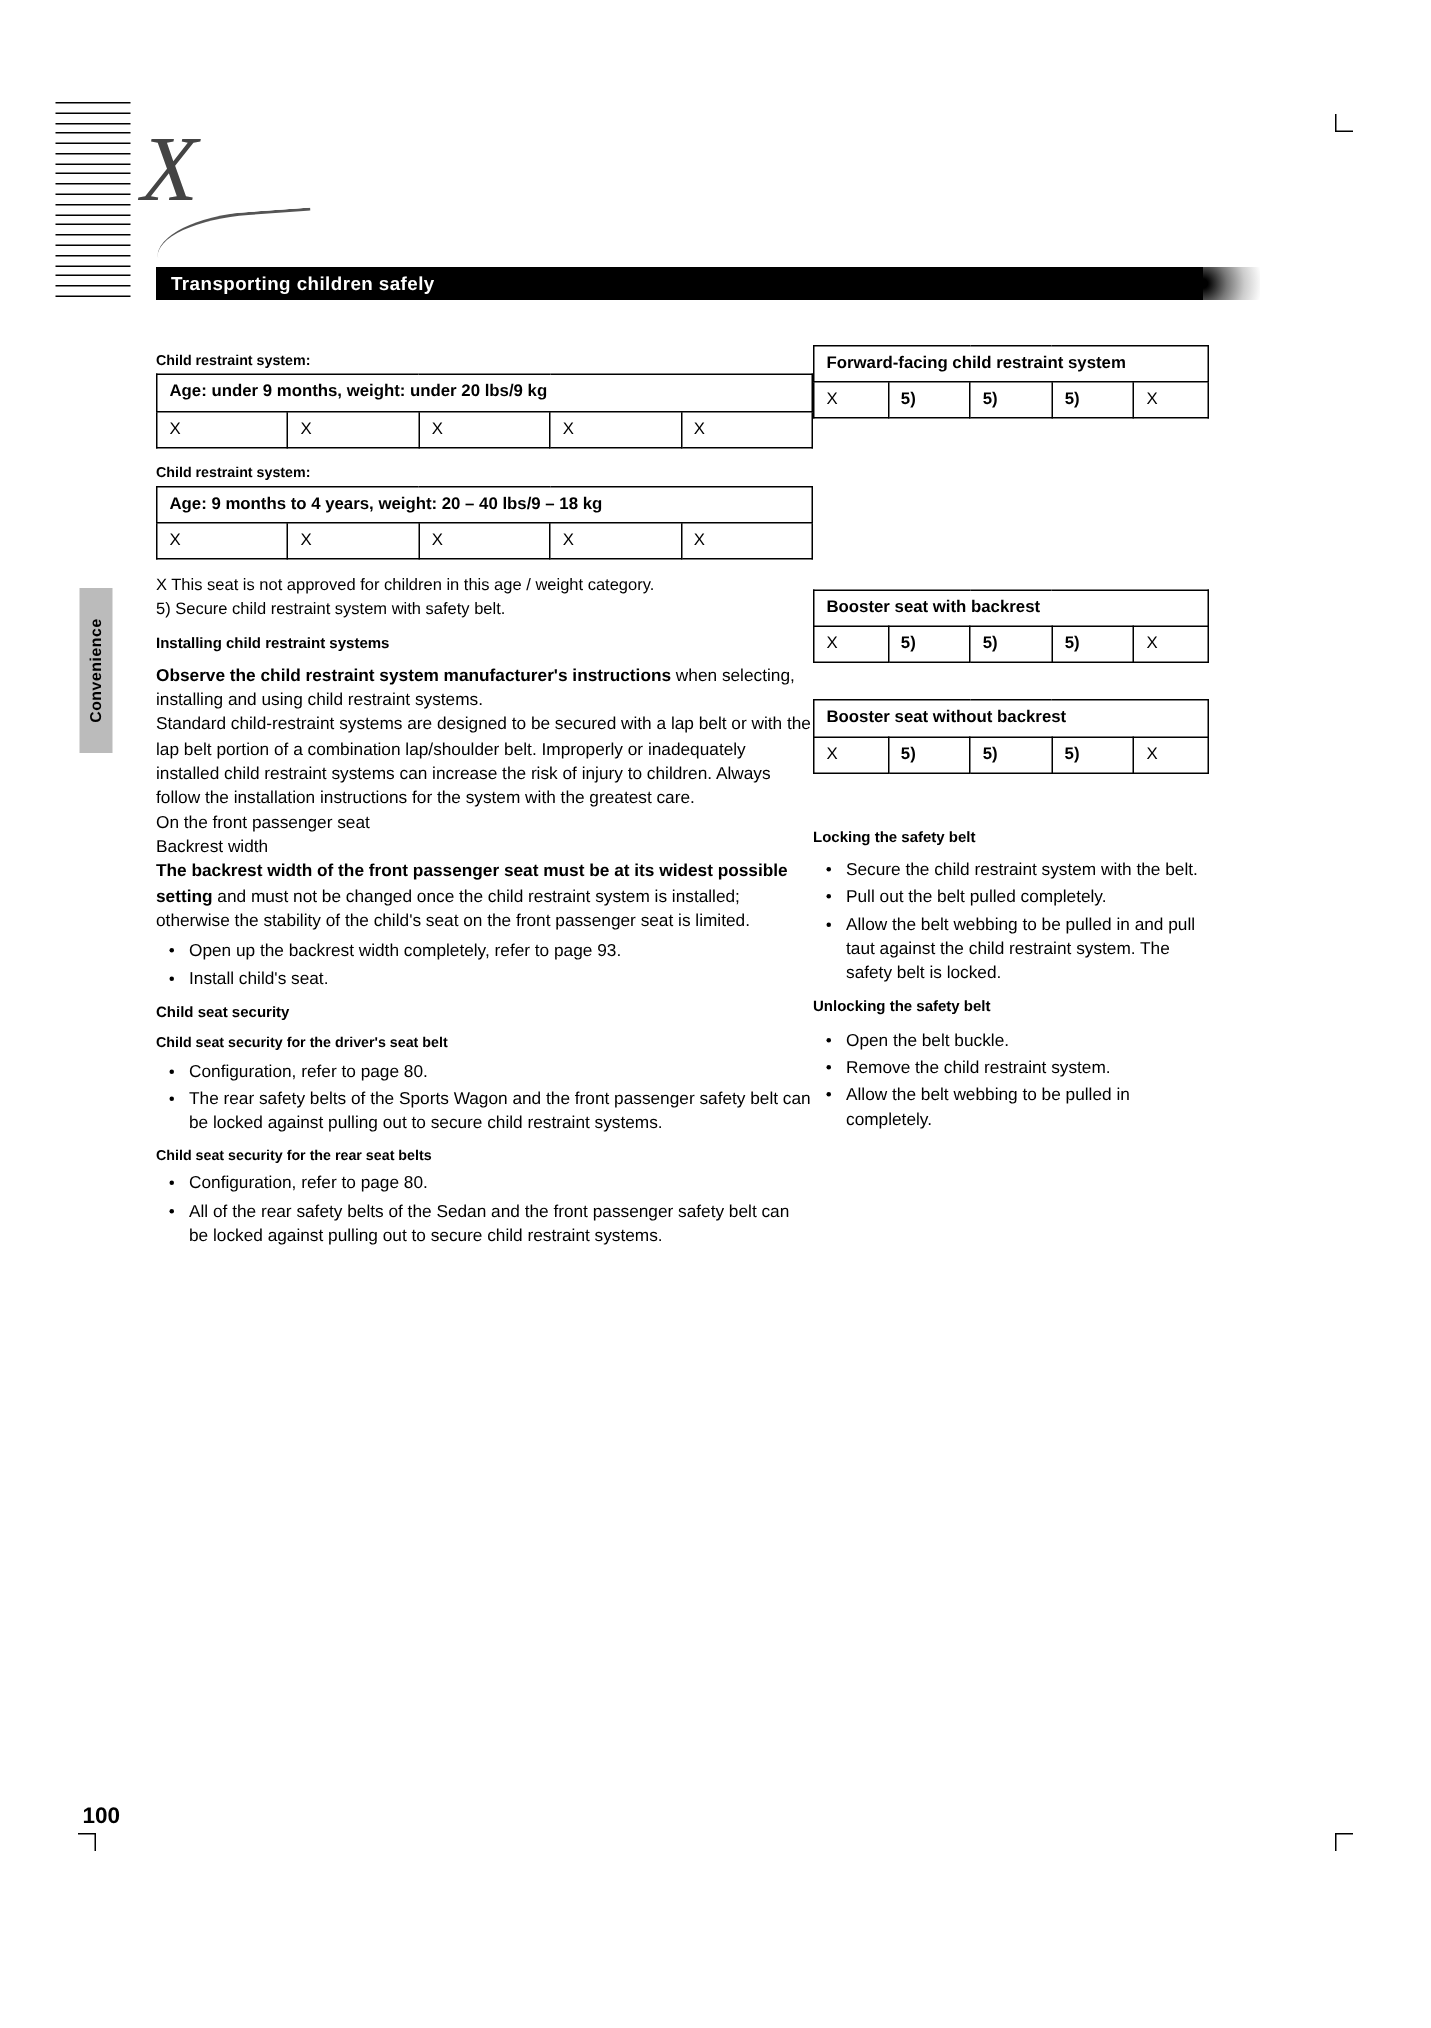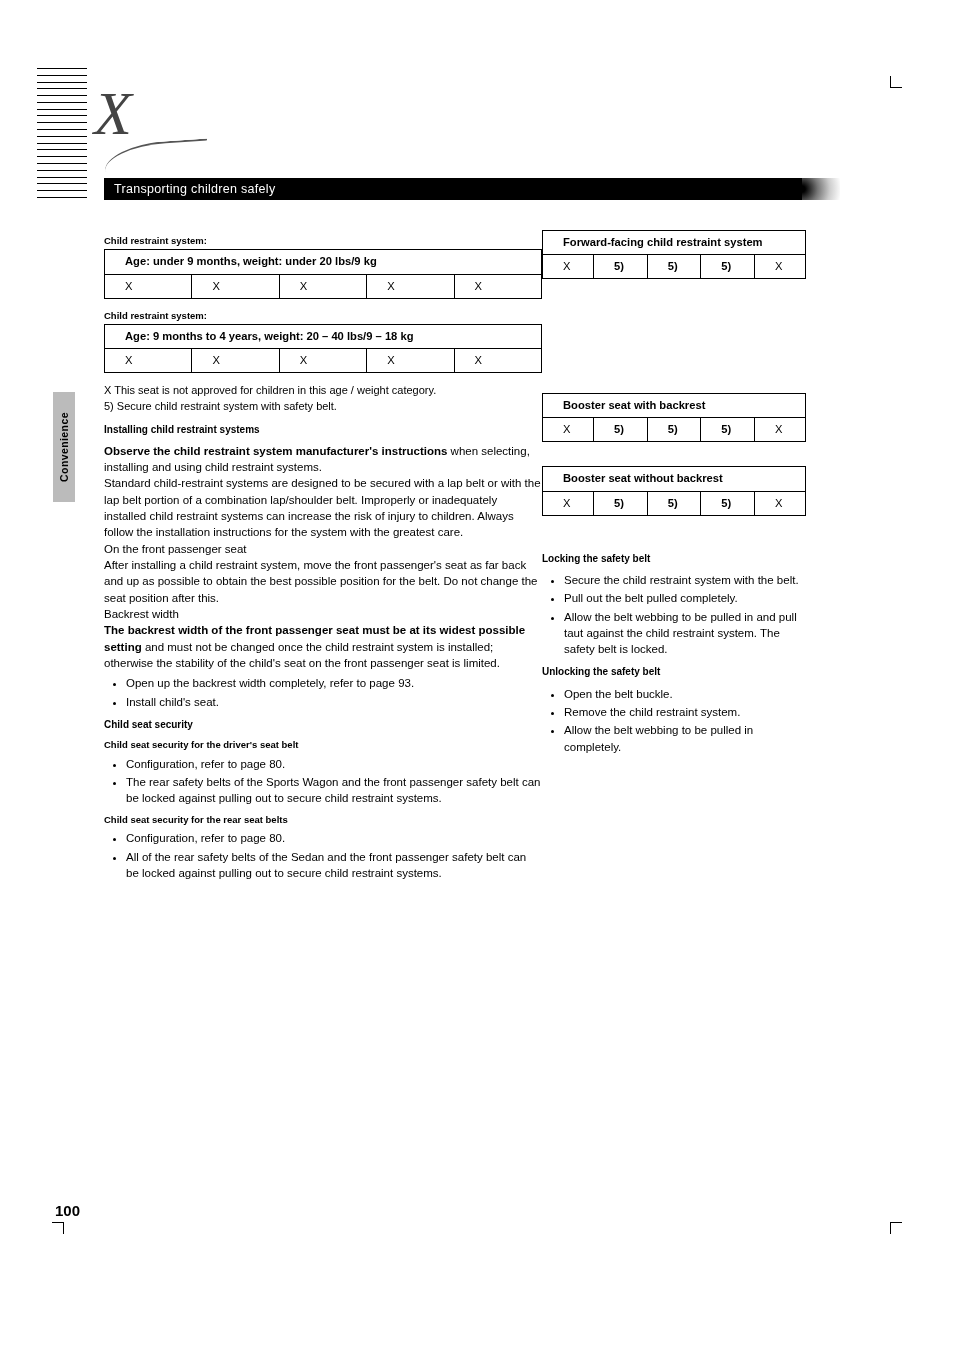--- a/index.html
+++ b/index.html
@@ -39,21 +39,21 @@
 
   .black-bar {
     position: absolute;
     top: 178px; left: 104px;
     width: 698px; height: 22px;
     background: #000;
     color: #fff;
     font-size: 12.5px;
     line-height: 22px;
     padding-left: 10px;
-    font-weight: normal;
+    font-weight: bold;
     letter-spacing: 0.3px;
   }
   .bar-fade {
     position: absolute;
     top: 178px; left: 802px;
     width: 38px; height: 22px;
     background: radial-gradient(circle at 0 50%, #000 0%, #000 8%, #777 40%, #ccc 70%, #fff 100%);
   }
 
   .side-tab {
@@ -86,21 +86,21 @@
     top: 228px; left: 104px;
     width: 732px;
     font-size: 11.5px;
     line-height: 1.42;
   }
   .cols { display: flex; }
   .leftcol { width: 438px; }
   .rightcol { width: 264px; }
   .cell-label { font-size: 9.5px; font-weight: bold; margin: 6px 0 2px; }
   .table1 { width: 100%; border-collapse: collapse; margin: 2px 0 10px; }
-  .table1 td { border: 1px solid #000; padding: 4px 20px; vertical-align: top; font-size: 11.2px; line-height: 1.35; }
+  .table1 td { border: 1px solid #000; padding: 4px 8px; vertical-align: top; font-size: 11.2px; line-height: 1.35; }
   .table1 .head { font-weight: bold; text-align: left; }
   .table1 .n5 { font-weight: bold; white-space: nowrap; }
 
   .sect-head { font-size: 10px; font-weight: bold; margin: 8px 0 6px; }
   p { margin: 0 0; }
   ul { margin: 4px 0 6px 22px; padding: 0; }
   ul li { margin: 2px 0; }
   .sml { font-size: 11px; }
   .bold { font-weight: bold; text-align: center; }
 </style>
@@ -184,21 +184,20 @@
         </table>
 
       <p class="sml">X This seat is not approved for children in this age / weight category.</p>
       <p class="sml">5) Secure child restraint system with safety belt.</p>
 
       <h2 class="sect-head">Installing child restraint systems</h2>
       <p><span class="bold">Observe the child restraint system manufacturer's instructions </span><span>when selecting, installing and using child restraint systems.</span></p>
       <p>Standard child-restraint systems are designed to be secured with a lap belt or with the lap belt portion of a combination lap/shoulder belt. Improperly or inadequately installed child restraint systems can increase the risk of injury to children. Always follow the installation instructions for the system with the greatest care.</p>
 
       <div class="subhead">On the front passenger seat</div>
-      <p>After installing a child restraint system, move the front passenger's seat as far back and up as possible to obtain the best possible position for the belt. Do not change the seat position after this.</p>
 
       <div class="subhead">Backrest width</div>
       <p><span class="bold">The backrest width of the front passenger seat must be at its widest possible setting </span><span>and must not be changed once the child restraint system is installed; otherwise the stability of the child's seat on the front passenger seat is limited.</span></p>
       <ul>
         <li><span>Open up the backrest width completely, refer to page</span> <span>93</span>.</li>
         <li>Install child's seat.</li>
       </ul>
 
       <h2 class="sect-head">Child seat security</h2>
 

